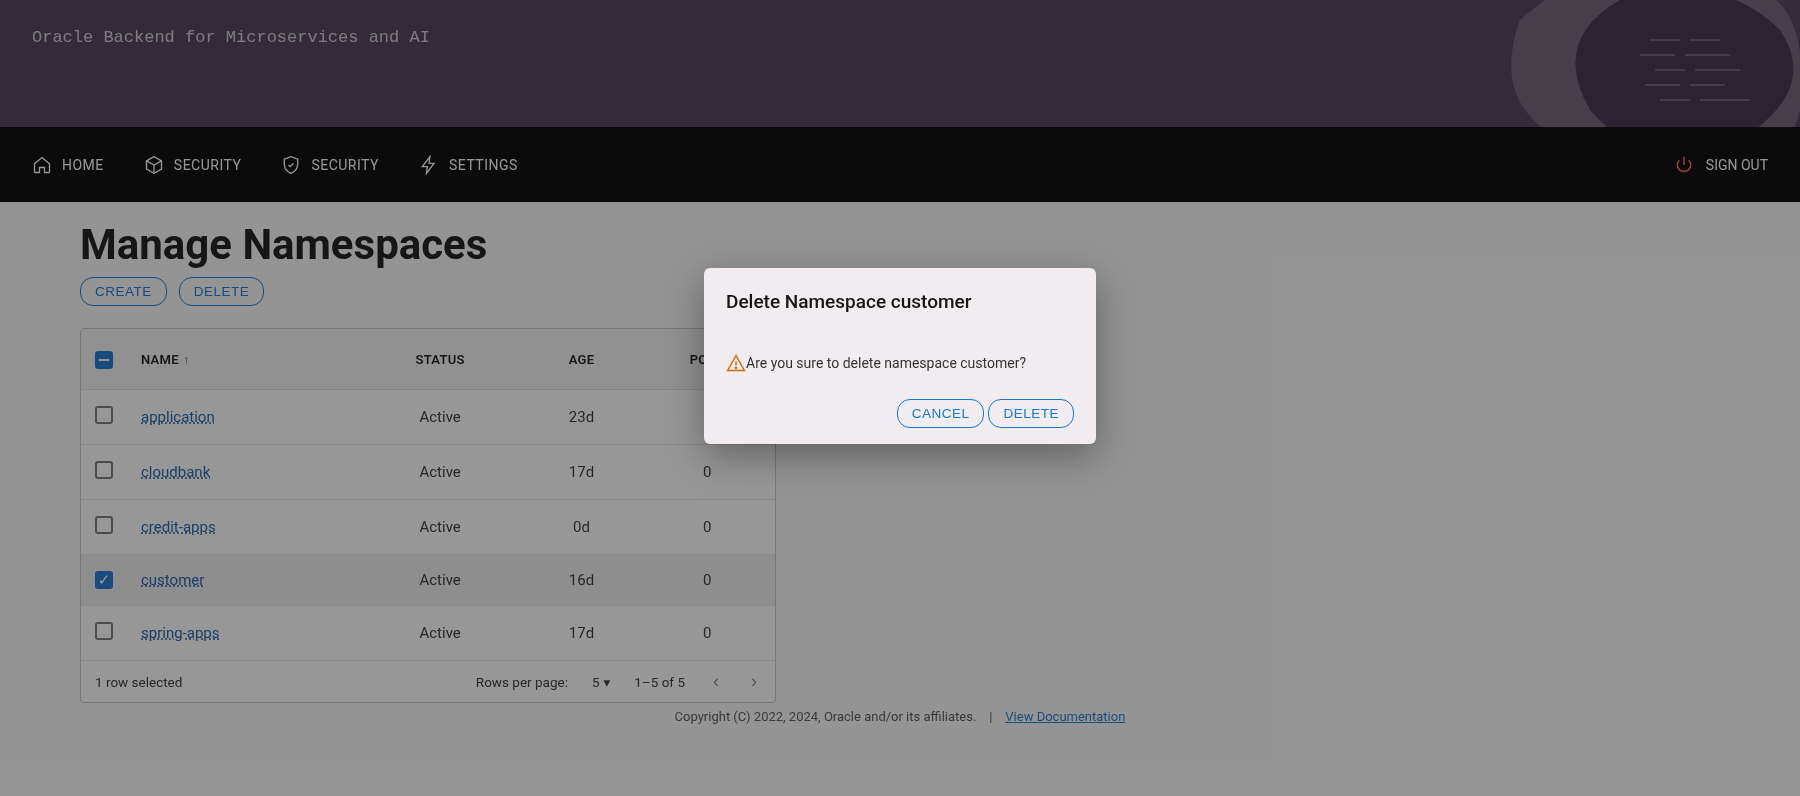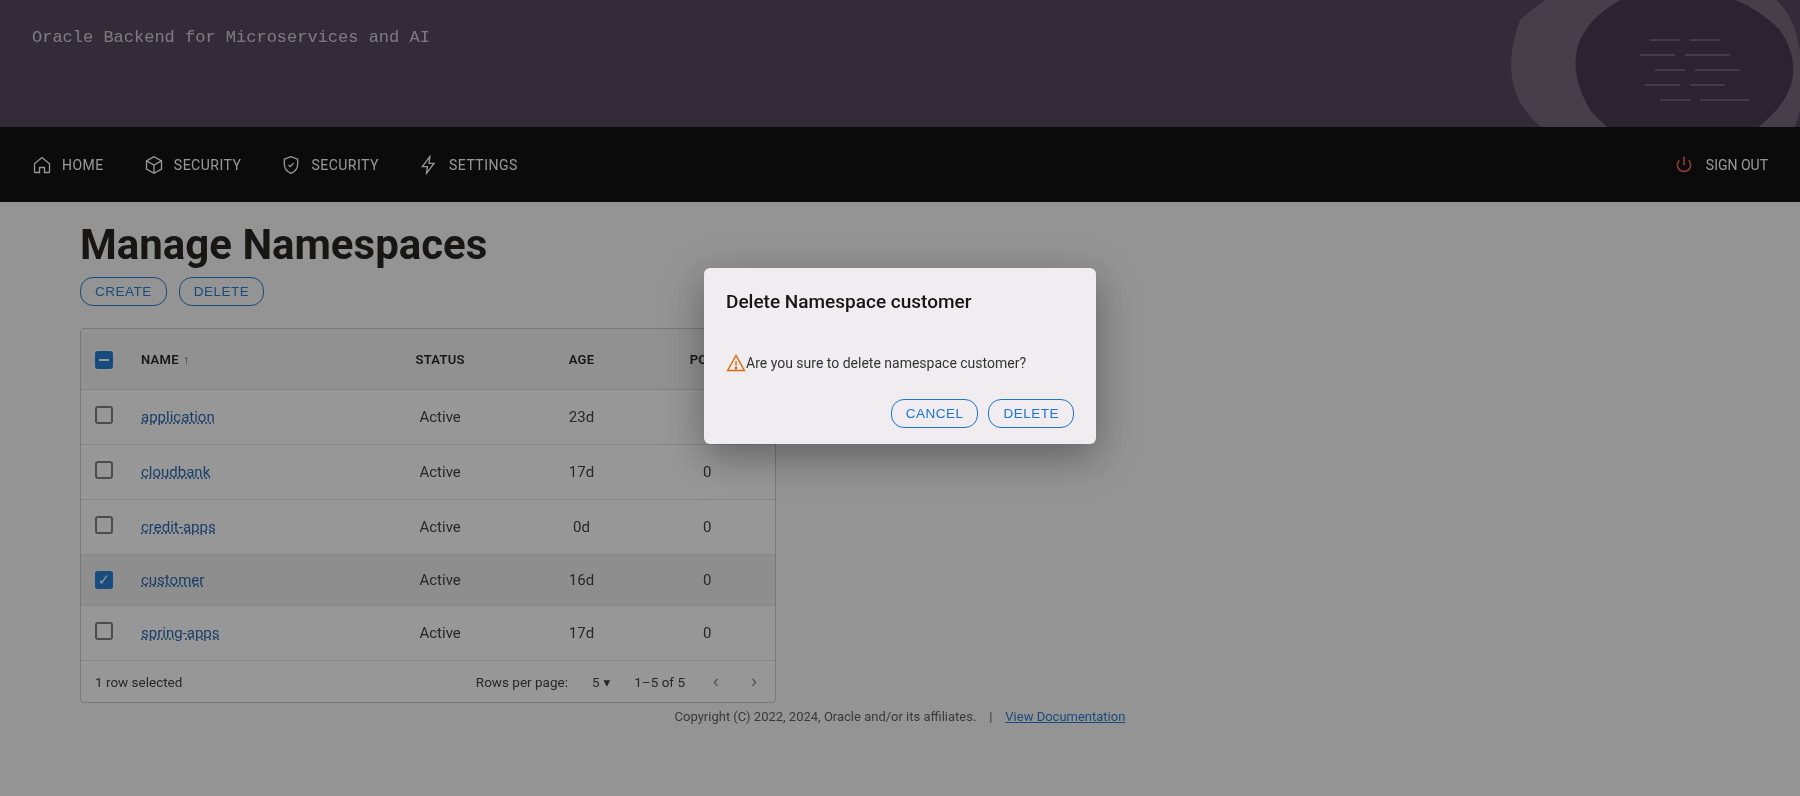--- a/index.html
+++ b/index.html
@@ -115,21 +115,21 @@
   }
   .dialog {
     background:#f0ecef; border-radius:6px;
     width:392px; padding:22px 22px 16px;
     box-shadow:0 12px 40px rgba(0,0,0,.35);
   }
   .dialog h3 { font-size:19px; font-weight:500; color:#161513; margin-bottom:40px; }
   .dialog-body { display:flex; align-items:center; margin-bottom:26px; }
   .warn-icon { color:#d86c0f; flex-shrink:0; }
   .dialog-msg { font-size:14px; color:#333; }
-  .dialog-actions { display:flex; justify-content:flex-end; gap:10px; }
+  .dialog-actions { display:flex; justify-content:flex-end; gap:4px; }
 </style>
 </head>
 <body>
 
 <div class="header">
   <svg class="header-deco" viewBox="0 0 380 220">
     <path d="M100 60 Q200 -30 340 30 Q390 50 380 150 Q360 240 200 200 Q60 170 100 60 Z" fill="#6c5f74"></path>
     <path d="M200 40 Q300 10 360 70 Q400 130 320 180 Q230 220 170 150 Q130 80 200 40 Z" fill="#3b2e44"></path>
     <g stroke="#8f8397" stroke-width="1">
       <line x1="230" y1="80" x2="260" y2="80"></line>

